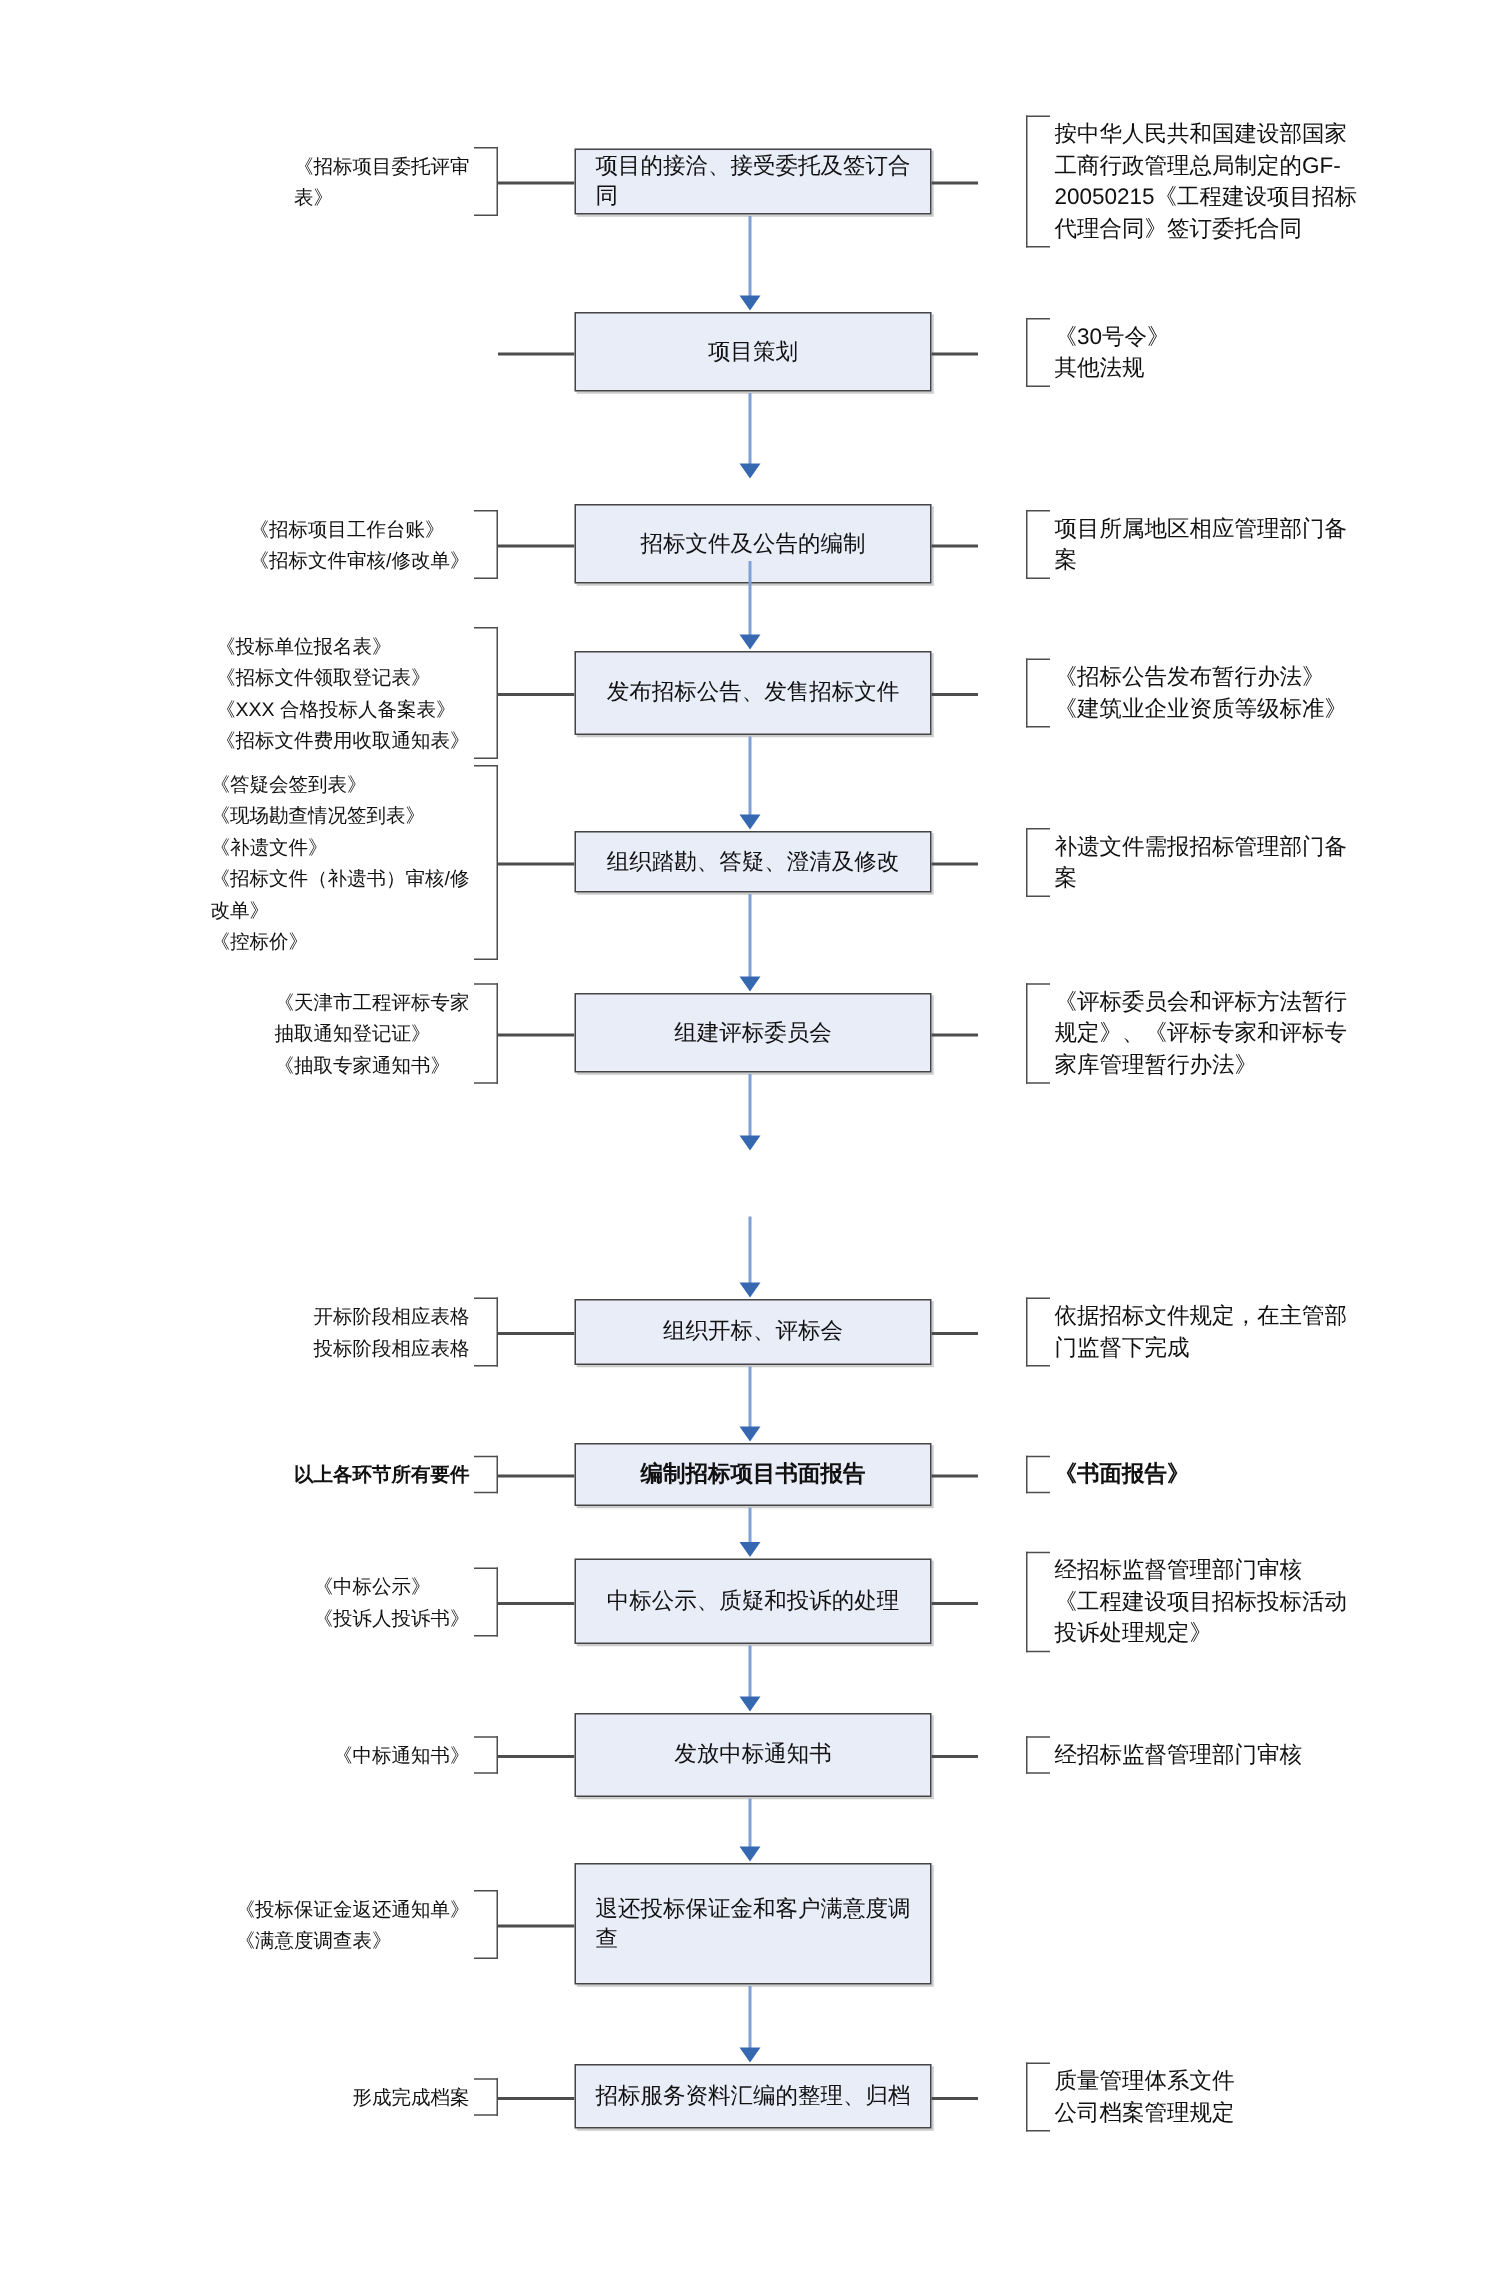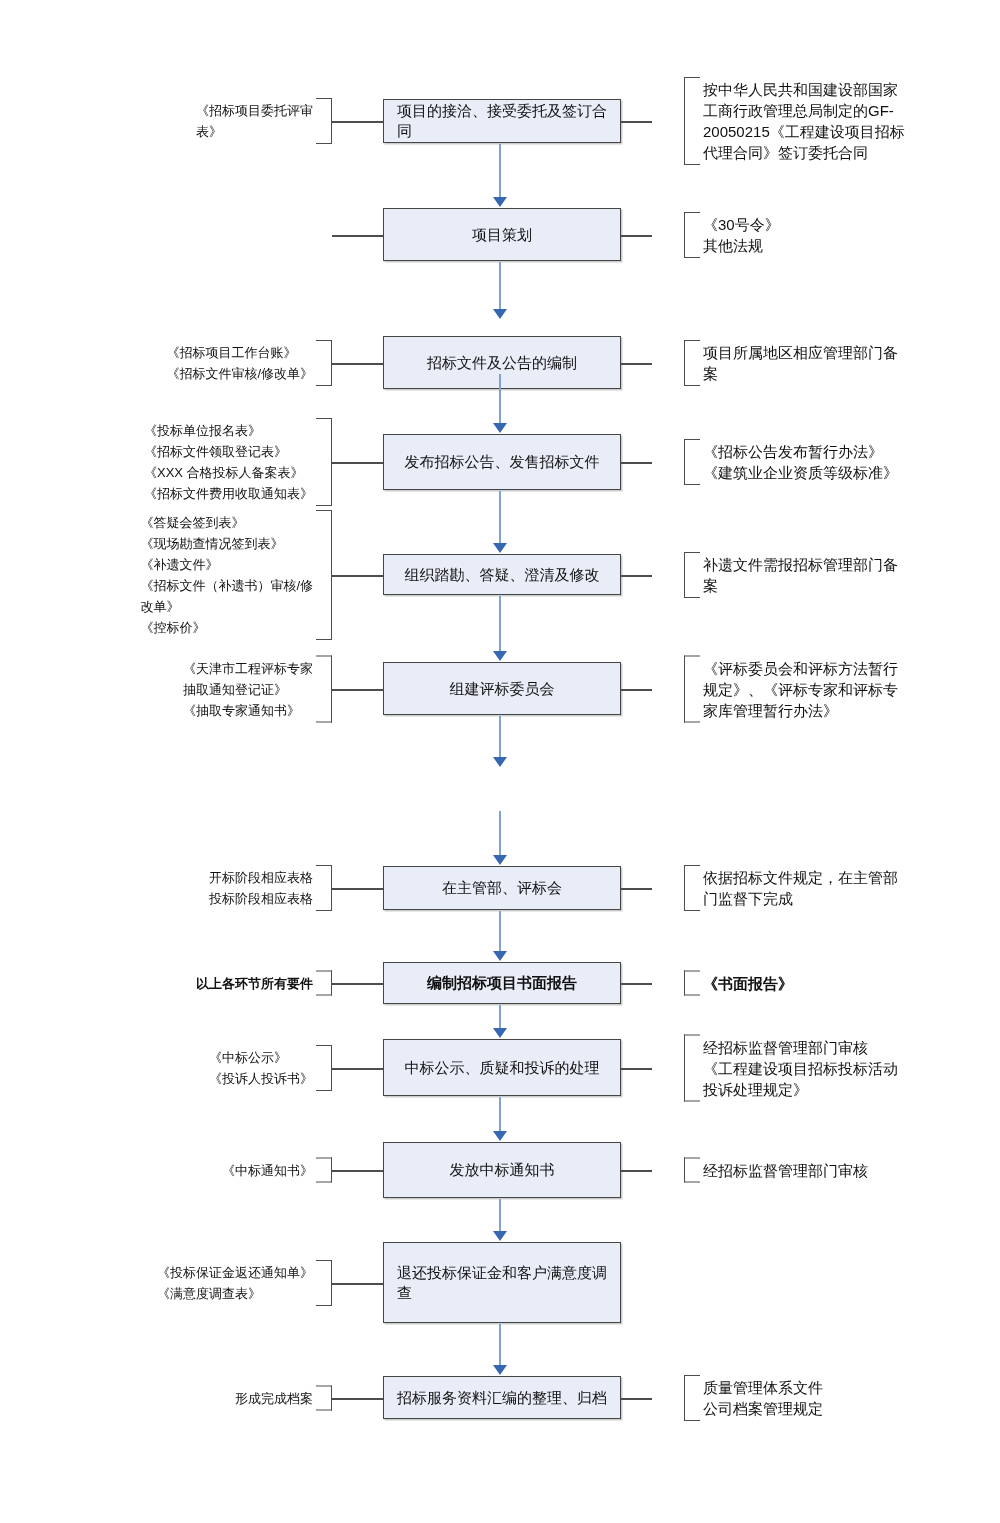--- a/index.html
+++ b/index.html
@@ -220,21 +220,21 @@
     <div class="head"></div>
   </div>
     <div class="row" style="top: 866px; height: 44px;">
     <div class="lgroup">
       <div class="ltext">开标阶段相应表格
 投标阶段相应表格</div>
       <div class="bracket-r"></div>
     </div>
     <div class="conn conn-left"></div>
     <div class="pbox">
-      <div class="btxt">在主管部、评标会</div>
+      <div class="btxt">组织开标、评标会</div>
     </div>
     <div class="conn conn-right"></div>
     <div class="rgroup">
       <div class="bracket-l"></div>
       <div class="rtext">依据招标文件规定，在主管部
 门监督下完成</div>
     </div>
   </div>
     <div class="arrow" style="top: 911px; height: 50px;">
     <div class="stem"></div>

